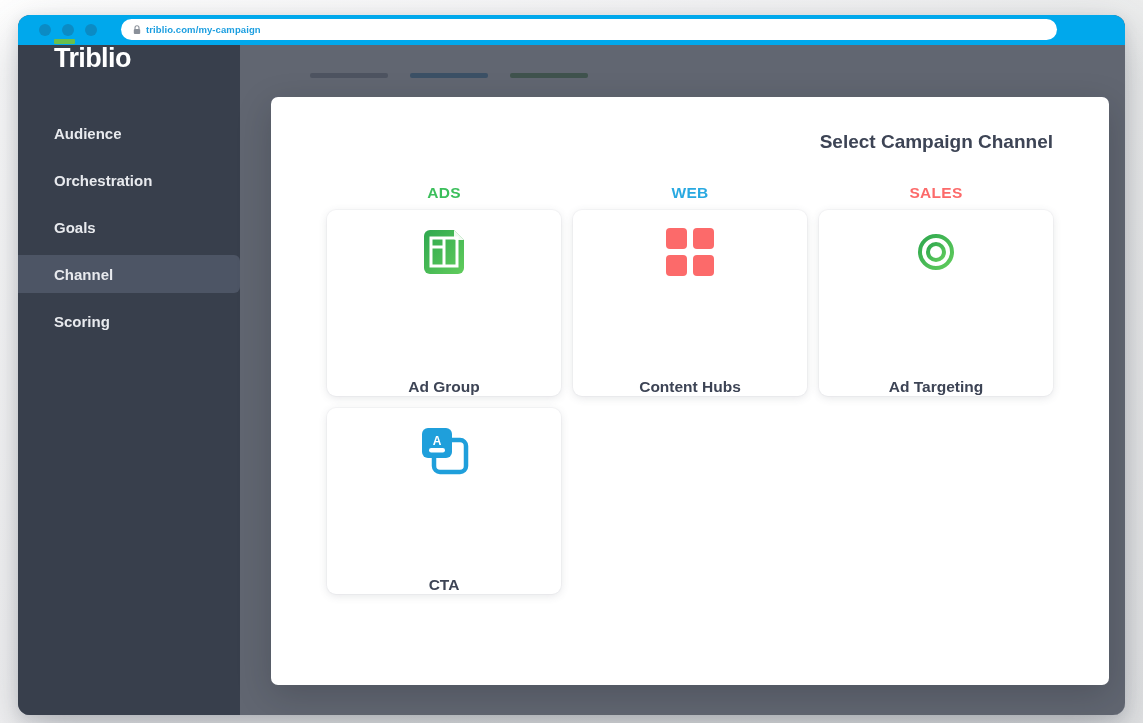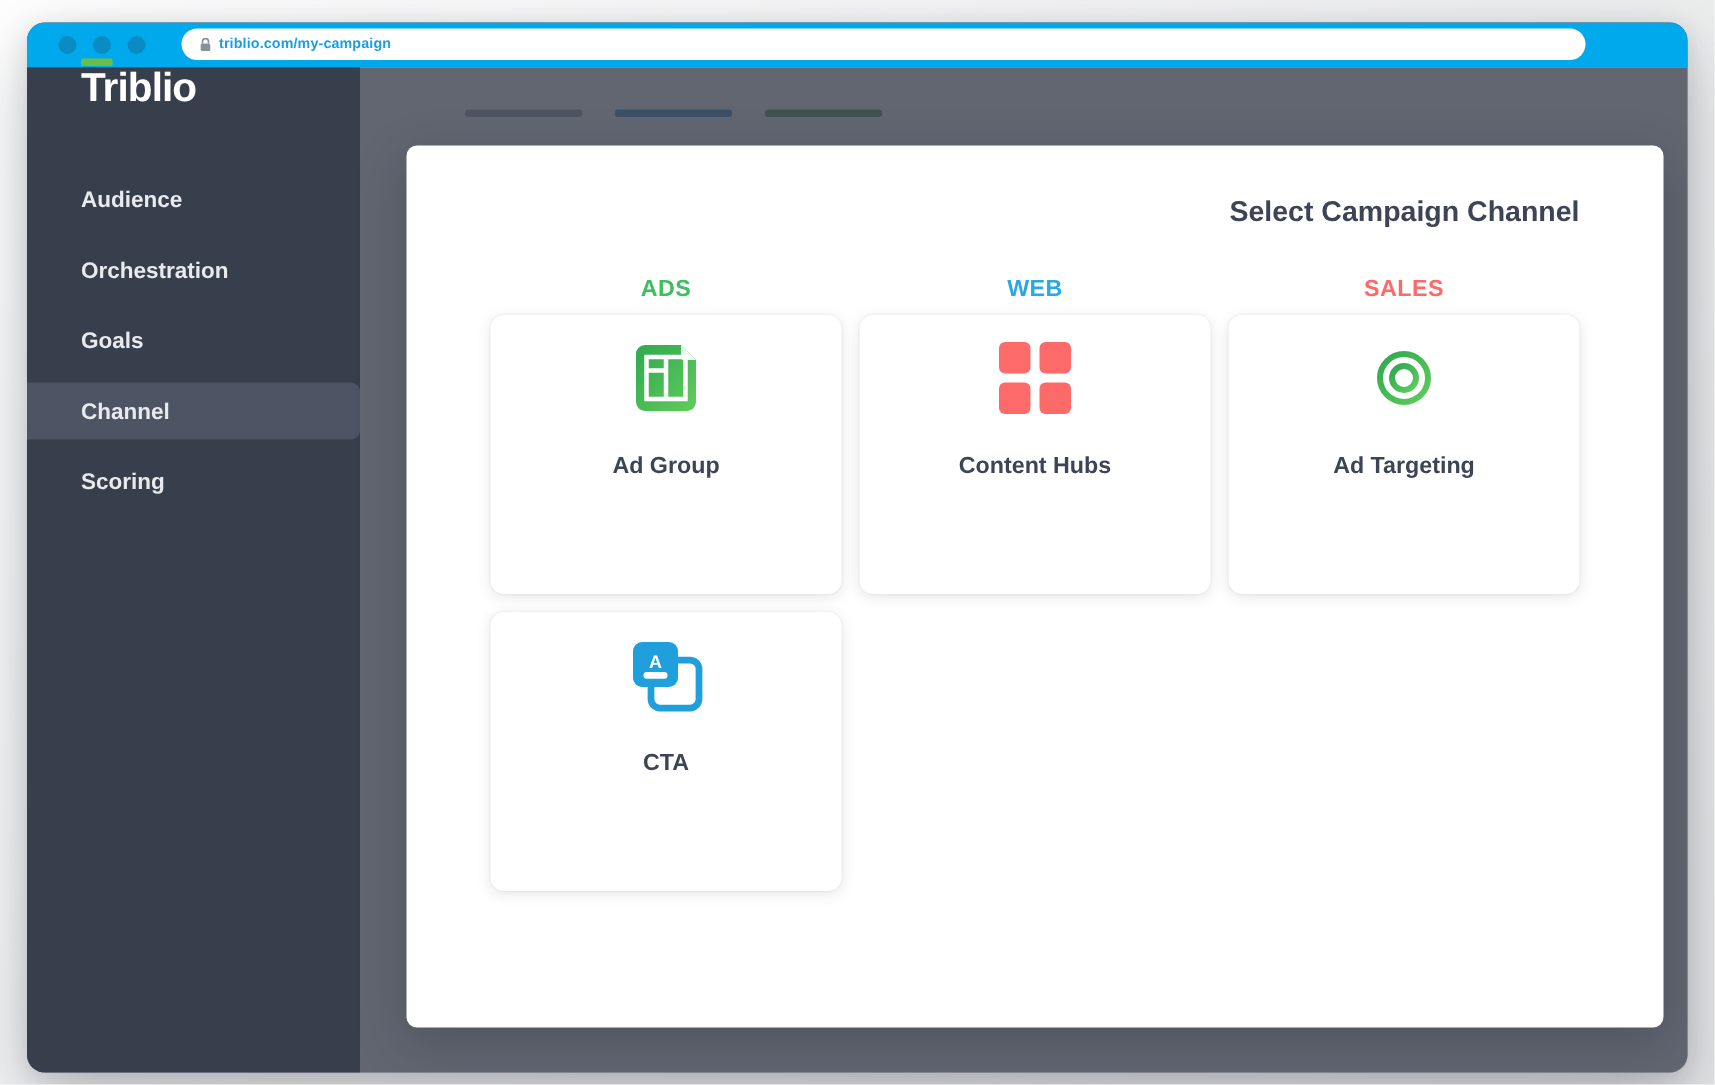--- a/index.html
+++ b/index.html
@@ -159,21 +159,21 @@
   }
 
   .channel-card {
     background:#ffffff;
     border-radius:9px;
     height:186px;
     box-shadow:0 2px 9px rgba(70,78,95,0.14), 0 0 0 1px rgba(70,78,95,0.03);
     display:flex;
     flex-direction:column;
     align-items:center;
-    justify-content:flex-start;
+    justify-content:space-between;
     cursor:pointer;
     position:relative;
   }
   .card-icon {
     height:84px;
     display:flex; align-items:center; justify-content:center;
     margin-bottom:8px;
   }
   .card-label {
     font-size:15.5px;

